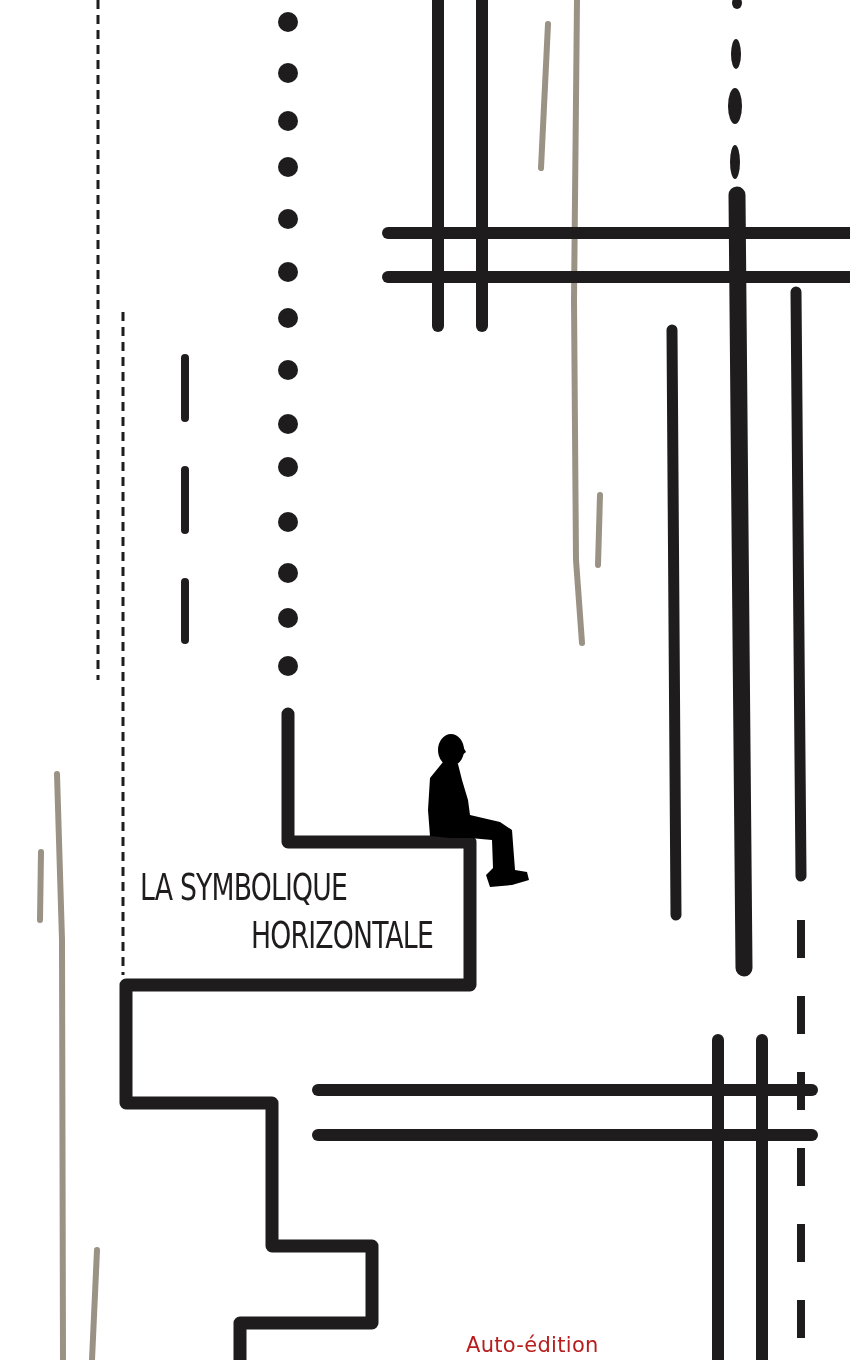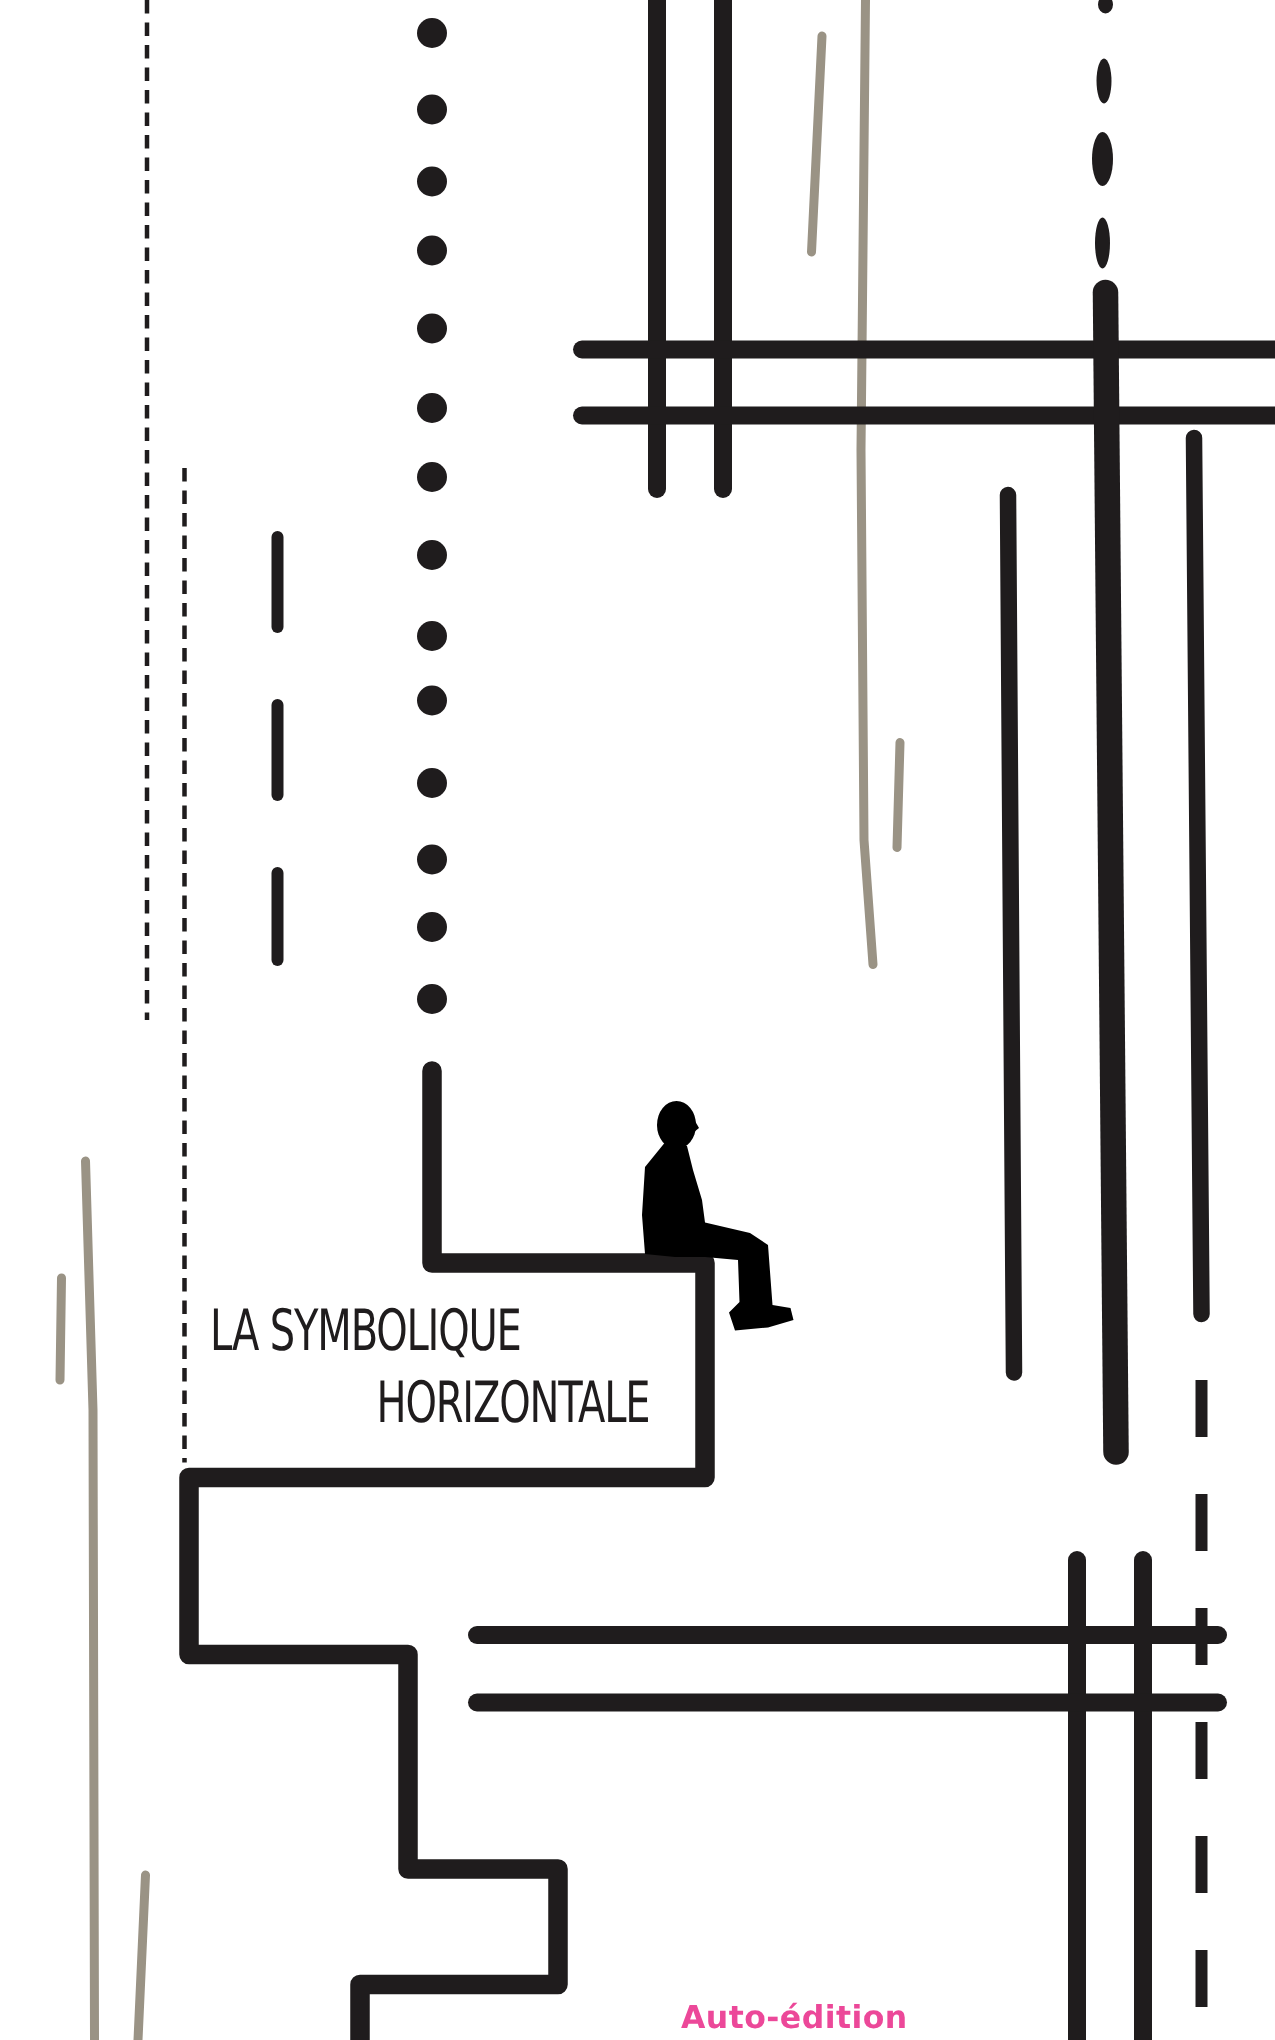--- a/index.html
+++ b/index.html
@@ -14,25 +14,25 @@
       letter-spacing: -1px;
       transform: scaleX(0.78);
       transform-origin: left top;
       line-height: 1;
       white-space: nowrap;
     }
     .t1 { left: 140px; top: 868px; }
     .t2 { left: 251px; top: 916px; }
     .publisher {
       position: absolute;
-      left: 454px; top: 1333px;
+      left: 466px; top: 1333px;
       font-family: "DejaVu Sans", sans-serif;
-      font-weight: 700;
+      font-weight: 400;
       font-size: 21px;
-      color: #ec4899;
+      color: #b91c1c;
       letter-spacing: 0.3px;
     }
   </style>
 </head>
 <body>
 
 <svg class="cover" width="850" height="1360" viewBox="0 0 850 1360" xmlns="http://www.w3.org/2000/svg">
   <g stroke="#1f1c1d" stroke-width="3" stroke-dasharray="9 6" fill="none">
     <line x1="98" y1="0" x2="98" y2="680"></line>
     <line x1="123" y1="312" x2="123" y2="975"></line>

